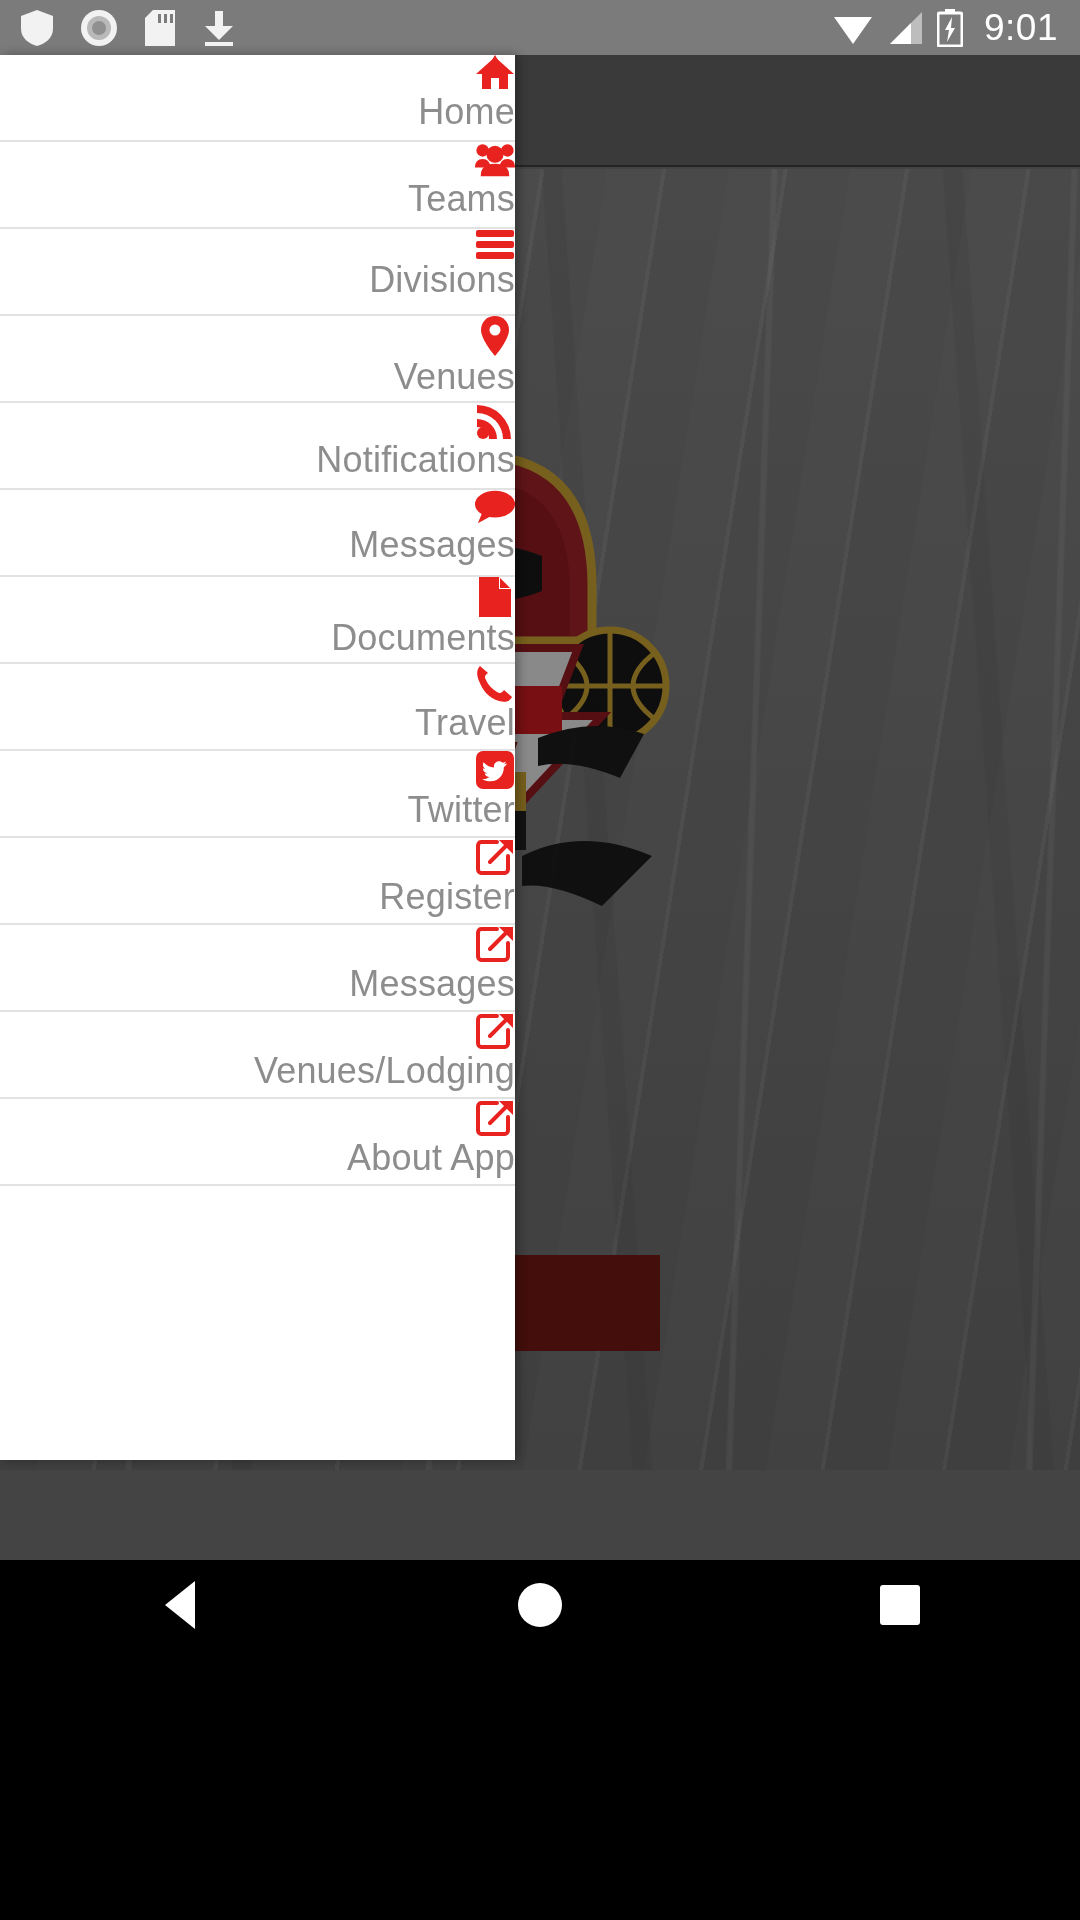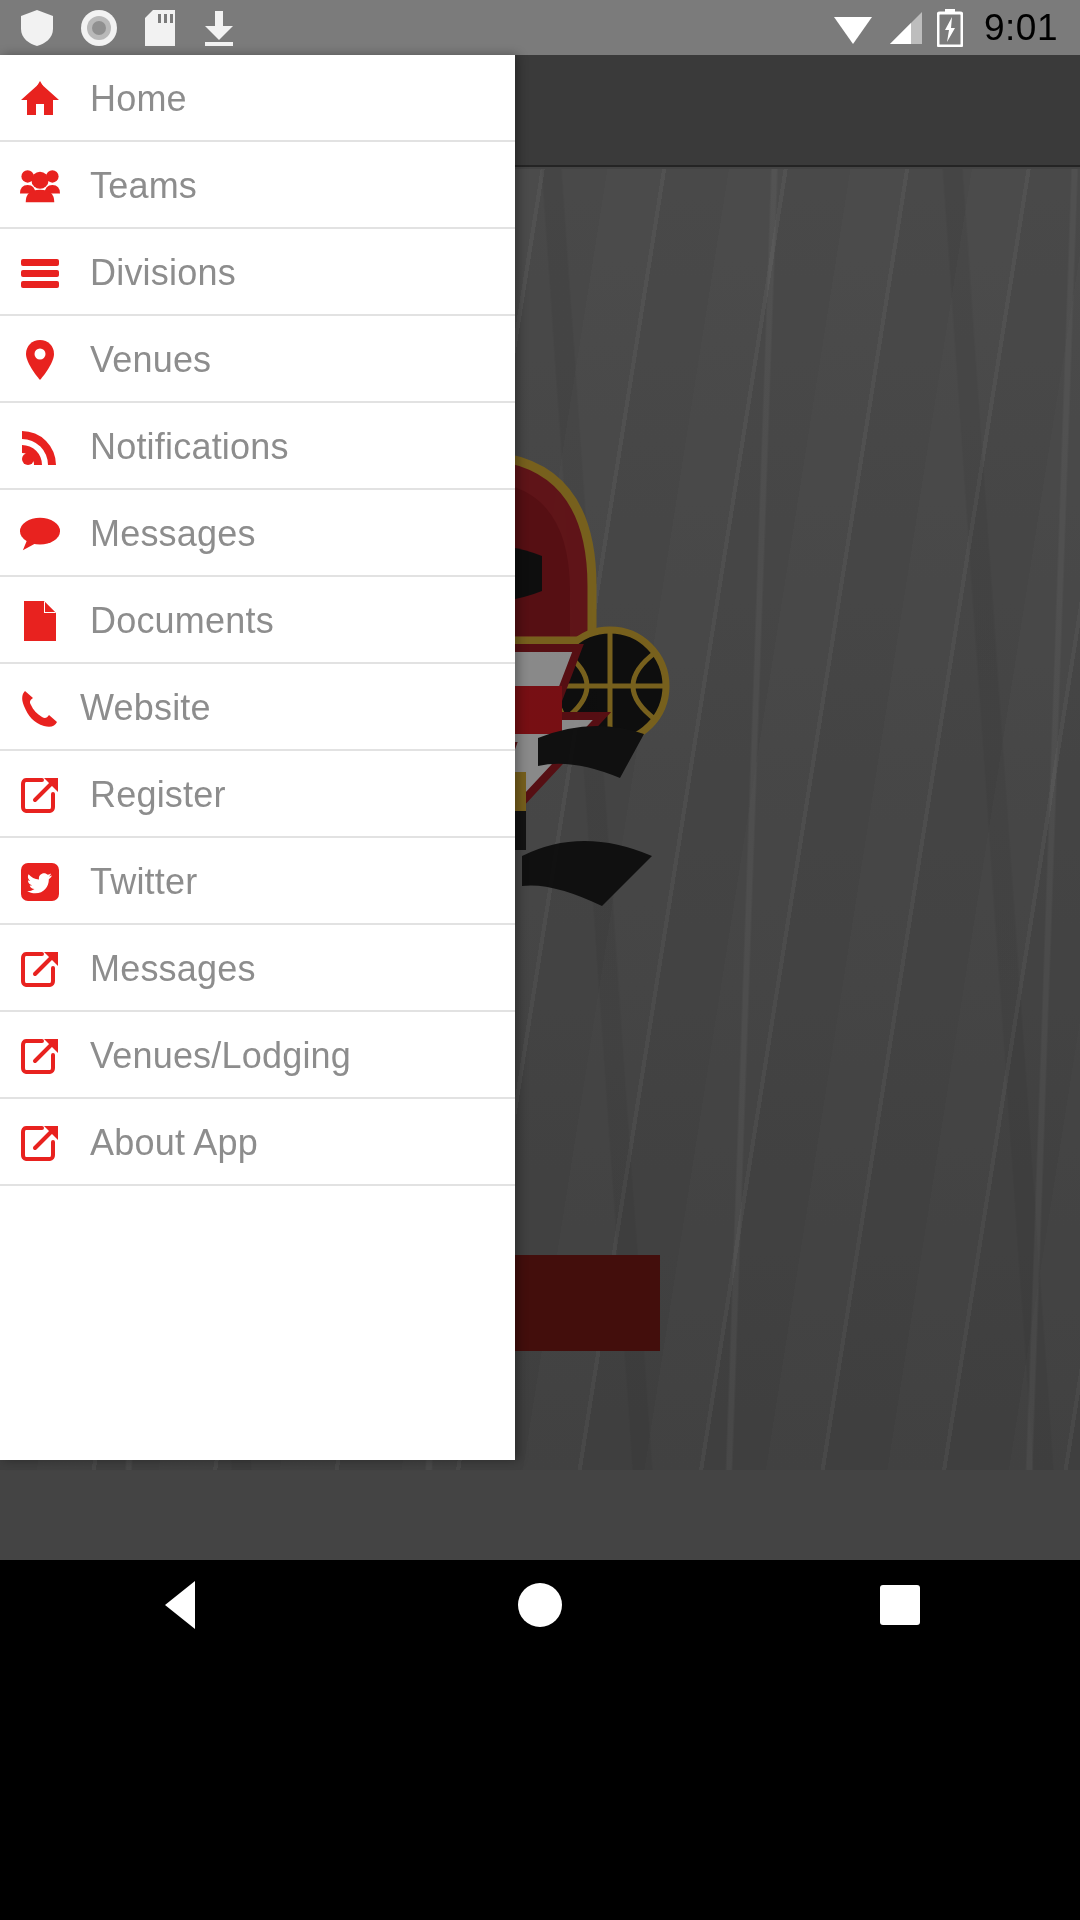--- a/index.html
+++ b/index.html
@@ -91,39 +91,40 @@
     display:flex; align-items:center;
     z-index:40;
   }
   .sb-left{ display:flex; align-items:center; gap:26px; padding-left:20px; }
   .sb-right{
     position:absolute; right:22px; top:0; height:55px;
     display:flex; align-items:center; gap:13px;
   }
   .sb-ico{ display:block; }
   #status-clock{
-    font-size:37px; color:#000000; font-weight:400;
+    font-size:37px; color:#ffffff; font-weight:400;
     letter-spacing:.5px; margin-left:8px;
   }
 
   
   #nav-drawer{
     position:absolute; left:0; top:55px;
     width:515px; height:1405px;
     background:#fff;
     z-index:50;
     box-shadow:3px 0 10px rgba(0,0,0,0.33);
     overflow:hidden;
   }
   .drawer-item{
     position:relative;
     height:87px;
-    display:flex; align-items:center;
+    display:flex; align-items:flex-end;
     background:#fff;
     cursor:pointer;
+    flex-direction:column;
   }
   .drawer-item::after{
     content:"";
     position:absolute; left:0; bottom:0;
     width:100%; height:2px;
     background:#e2e2e2;
   }
   .di-icon{
     width:40px; min-width:40px;
     margin-left:20px;
@@ -341,32 +342,21 @@
       </span>
       <span class="di-label">Documents</span>
     </div>
 
     <div class="drawer-item tight">
       <span class="di-icon">
         <svg width="38" height="38" viewBox="0 0 38 38">
           <path d="M4 2 C1 5 0 10 3 17 C7 27 13 34 23 37 C30 39 34 37 36 33 L28 26 C26 29 24 30 21 28 C16 25 12 21 10 16 C8 13 9 11 12 9 Z" fill="#e8221f"></path>
         </svg>
       </span>
-      <span class="di-label">Website</span>
-    </div>
-
-    <div class="drawer-item">
-      <span class="di-icon">
-        <svg width="38" height="38" viewBox="0 0 38 38">
-          <path d="M21 4 H5 C3 4 2 6 2 8 V31 C2 33 3 35 5 35 H29 C31 35 32 33 32 31 V18" fill="none" stroke="#e8221f" stroke-width="4" stroke-linecap="round"></path>
-          <path d="M14 24 L34 4" stroke="#e8221f" stroke-width="4" stroke-linecap="round"></path>
-          <path d="M23 2 H37 V16 Z" fill="#e8221f"></path>
-        </svg>
-      </span>
-      <span class="di-label">Register</span>
+      <span class="di-label">Travel</span>
     </div>
 
     <div class="drawer-item">
       <span class="di-icon">
         <svg width="38" height="38" viewBox="0 0 38 38">
           <rect x="0" y="0" width="38" height="38" rx="7" fill="#e8221f"></rect>
           <path d="M31 12.5 C30 13 29 13.2 27.9 13.4 C29 12.7 29.7 11.7 30.1 10.5
                    C29.1 11.1 28 11.5 26.8 11.8 C25.8 10.8 24.5 10.2 23 10.2
                    C20.2 10.2 17.9 12.5 17.9 15.3 C17.9 15.7 17.9 16.1 18 16.5
                    C13.8 16.3 10.1 14.3 7.6 11.2 C7.1 12 6.9 12.8 6.9 13.8
@@ -382,20 +372,31 @@
     </div>
 
     <div class="drawer-item">
       <span class="di-icon">
         <svg width="38" height="38" viewBox="0 0 38 38">
           <path d="M21 4 H5 C3 4 2 6 2 8 V31 C2 33 3 35 5 35 H29 C31 35 32 33 32 31 V18" fill="none" stroke="#e8221f" stroke-width="4" stroke-linecap="round"></path>
           <path d="M14 24 L34 4" stroke="#e8221f" stroke-width="4" stroke-linecap="round"></path>
           <path d="M23 2 H37 V16 Z" fill="#e8221f"></path>
         </svg>
       </span>
+      <span class="di-label">Register</span>
+    </div>
+
+    <div class="drawer-item">
+      <span class="di-icon">
+        <svg width="38" height="38" viewBox="0 0 38 38">
+          <path d="M21 4 H5 C3 4 2 6 2 8 V31 C2 33 3 35 5 35 H29 C31 35 32 33 32 31 V18" fill="none" stroke="#e8221f" stroke-width="4" stroke-linecap="round"></path>
+          <path d="M14 24 L34 4" stroke="#e8221f" stroke-width="4" stroke-linecap="round"></path>
+          <path d="M23 2 H37 V16 Z" fill="#e8221f"></path>
+        </svg>
+      </span>
       <span class="di-label">Messages</span>
     </div>
 
     <div class="drawer-item">
       <span class="di-icon">
         <svg width="38" height="38" viewBox="0 0 38 38">
           <path d="M21 4 H5 C3 4 2 6 2 8 V31 C2 33 3 35 5 35 H29 C31 35 32 33 32 31 V18" fill="none" stroke="#e8221f" stroke-width="4" stroke-linecap="round"></path>
           <path d="M14 24 L34 4" stroke="#e8221f" stroke-width="4" stroke-linecap="round"></path>
           <path d="M23 2 H37 V16 Z" fill="#e8221f"></path>
         </svg>

